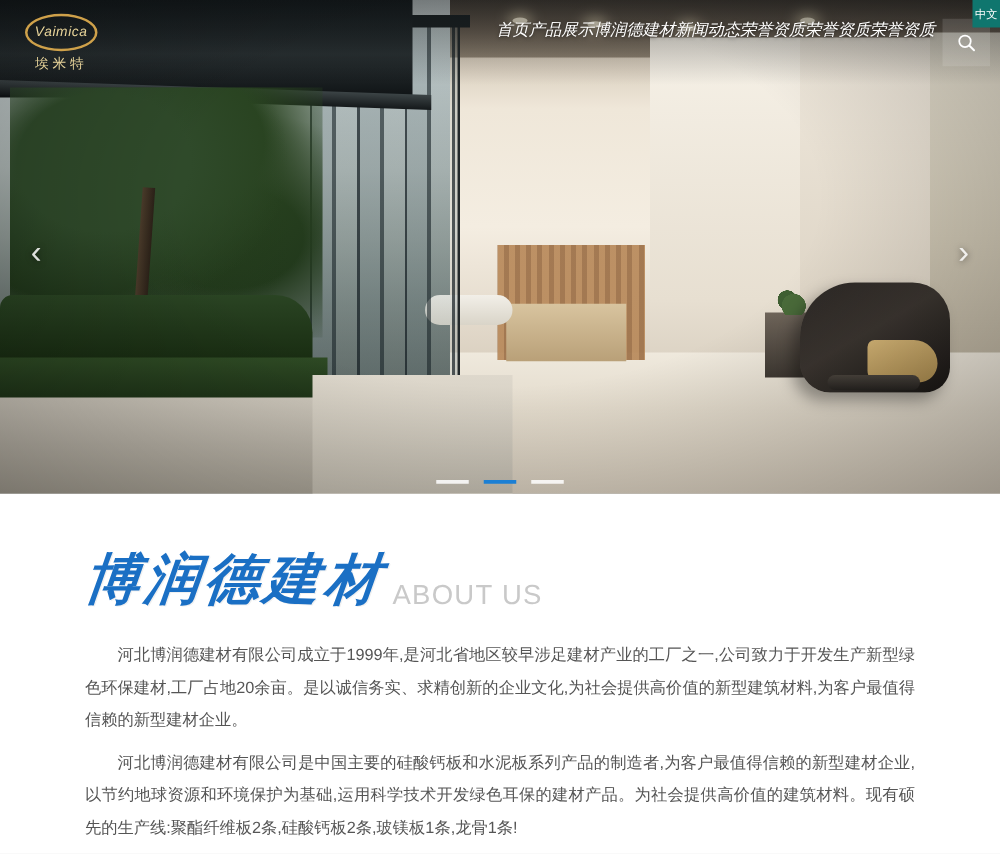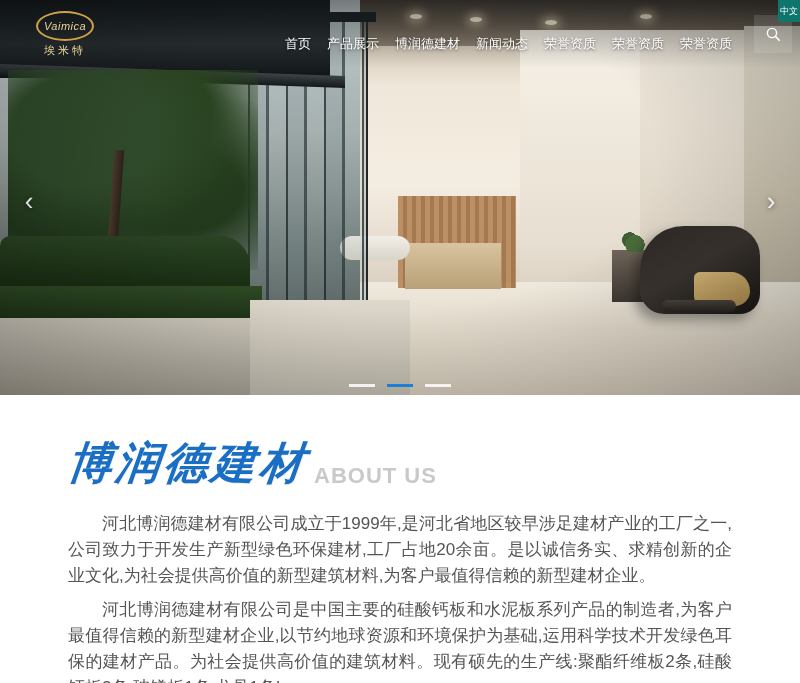--- a/index.html
+++ b/index.html
@@ -150,38 +150,38 @@
     background: radial-gradient(ellipse at 50% 40%, rgba(0,0,0,0) 45%, rgba(0,0,0,.28) 100%);
   }
 
   
   .topbar {
     position: absolute; left: 0; top: 0; width: 800px; height: 68px;
     display: flex; align-items: center;
     background: linear-gradient(180deg, rgba(10,14,16,.45), rgba(10,14,16,0));
     z-index: 5;
   }
-  .logo-wrap { display: flex; align-items: center; padding-left: 34px; }
+  .logo-wrap { display: flex; align-items: center; padding-left: 18px; }
   .logo-badge {
     width: 62px; height: 56px; position: relative;
     display: flex; flex-direction: column; align-items: center; justify-content: center;
   }
   .logo-oval {
     width: 58px; height: 30px; border: 2px solid #cfa14a; border-radius: 50%;
     display: flex; align-items: center; justify-content: center;
     color: #e8d49a; font-size: 11px; letter-spacing: .5px; font-style: italic;
   }
   .logo-cn {
     margin-top: 2px; color: #e8d49a; font-size: 11px; letter-spacing: 3px;
   }
   .site-title {
     margin-left: 10px; color: #fff; font-size: 24px; font-weight: 700;
     letter-spacing: 1px; text-shadow: 0 1px 4px rgba(0,0,0,.5);
   }
-  .nav { margin-left: auto; display: flex; align-items: flex-end; gap: 16px; padding-right: 8px; }
+  .nav { margin-left: auto; display: flex; align-items: flex-start; padding-right: 8px; font-style: italic; }
   .nav a {
     color: #fff; font-size: 13px; text-decoration: none; white-space: nowrap;
     text-shadow: 0 1px 3px rgba(0,0,0,.55);
   }
   .nav a.active { color: #fff; }
   .search-btn {
     width: 38px; height: 38px; background: rgba(255,255,255,.12);
     display: flex; align-items: center; justify-content: center;
     margin-left: 6px;
   }
@@ -221,25 +221,25 @@
   }
   .about-cn {
     font-family: "Liberation Serif", "DejaVu Serif", serif;
     font-size: 44px; font-weight: 700; color: #1a6fc4;
     letter-spacing: 4px; font-style: italic;
     transform: skewX(-6deg);
     text-shadow: 1px 1px 0 rgba(0,0,0,.06);
   }
   .about-en {
     margin-left: 6px; margin-bottom: 4px;
-    font-size: 22px; font-weight: 700; color: #c9c9c9; letter-spacing: 1px;
+    font-size: 22px; font-weight: 400; color: #c9c9c9; letter-spacing: 1px;
   }
   .about-body { margin: 18px 68px 0 68px; }
   .about-body p {
-    font-size: 17px; line-height: 26px; color: #555; text-align: justify;
+    font-size: 13px; line-height: 26px; color: #555; text-align: justify;
     text-indent: 2em; margin-bottom: 8px;
   }
 </style>
 </head>
 <body>
 
 <div class="page">
 
   <div class="hero">
     <div class="hero-photo">

